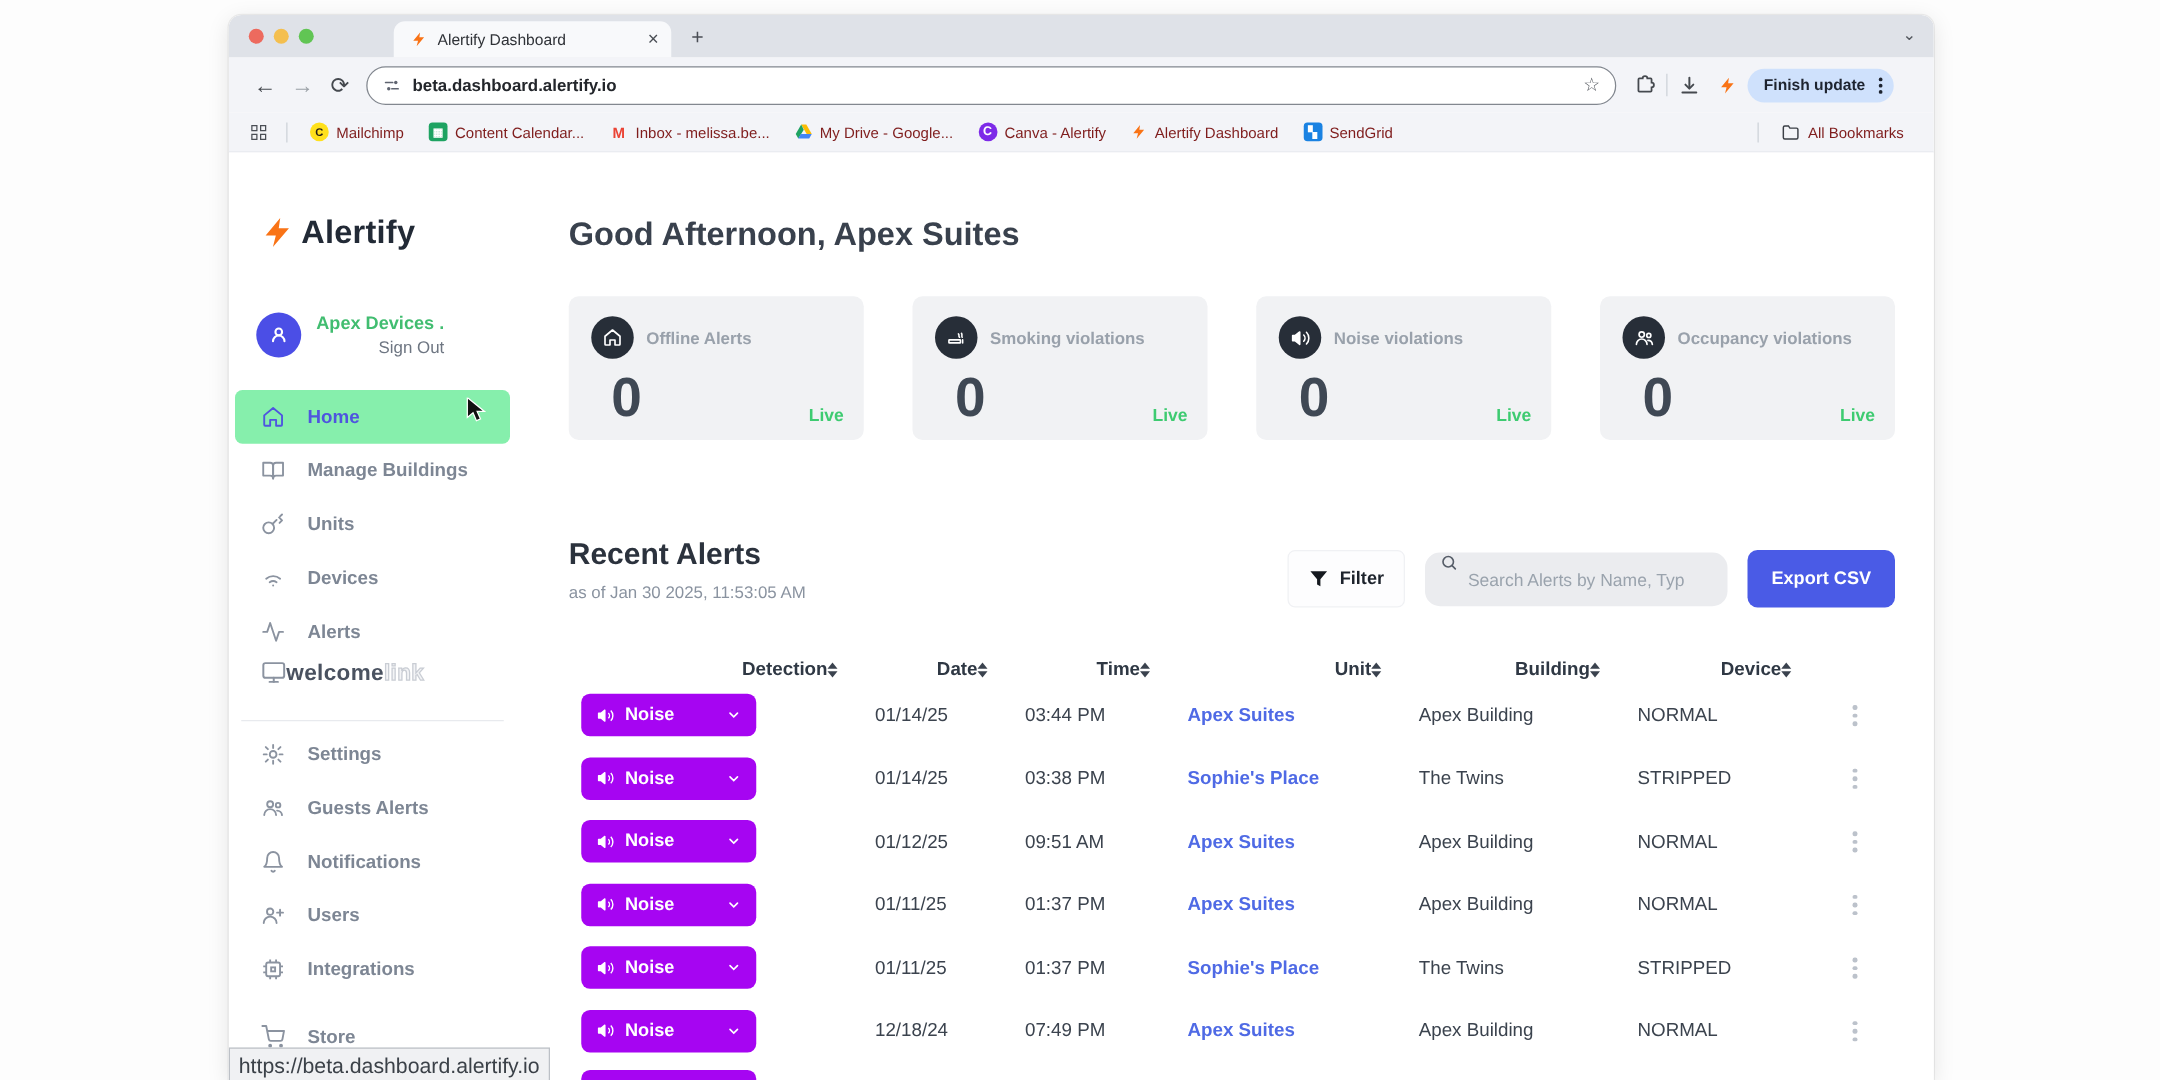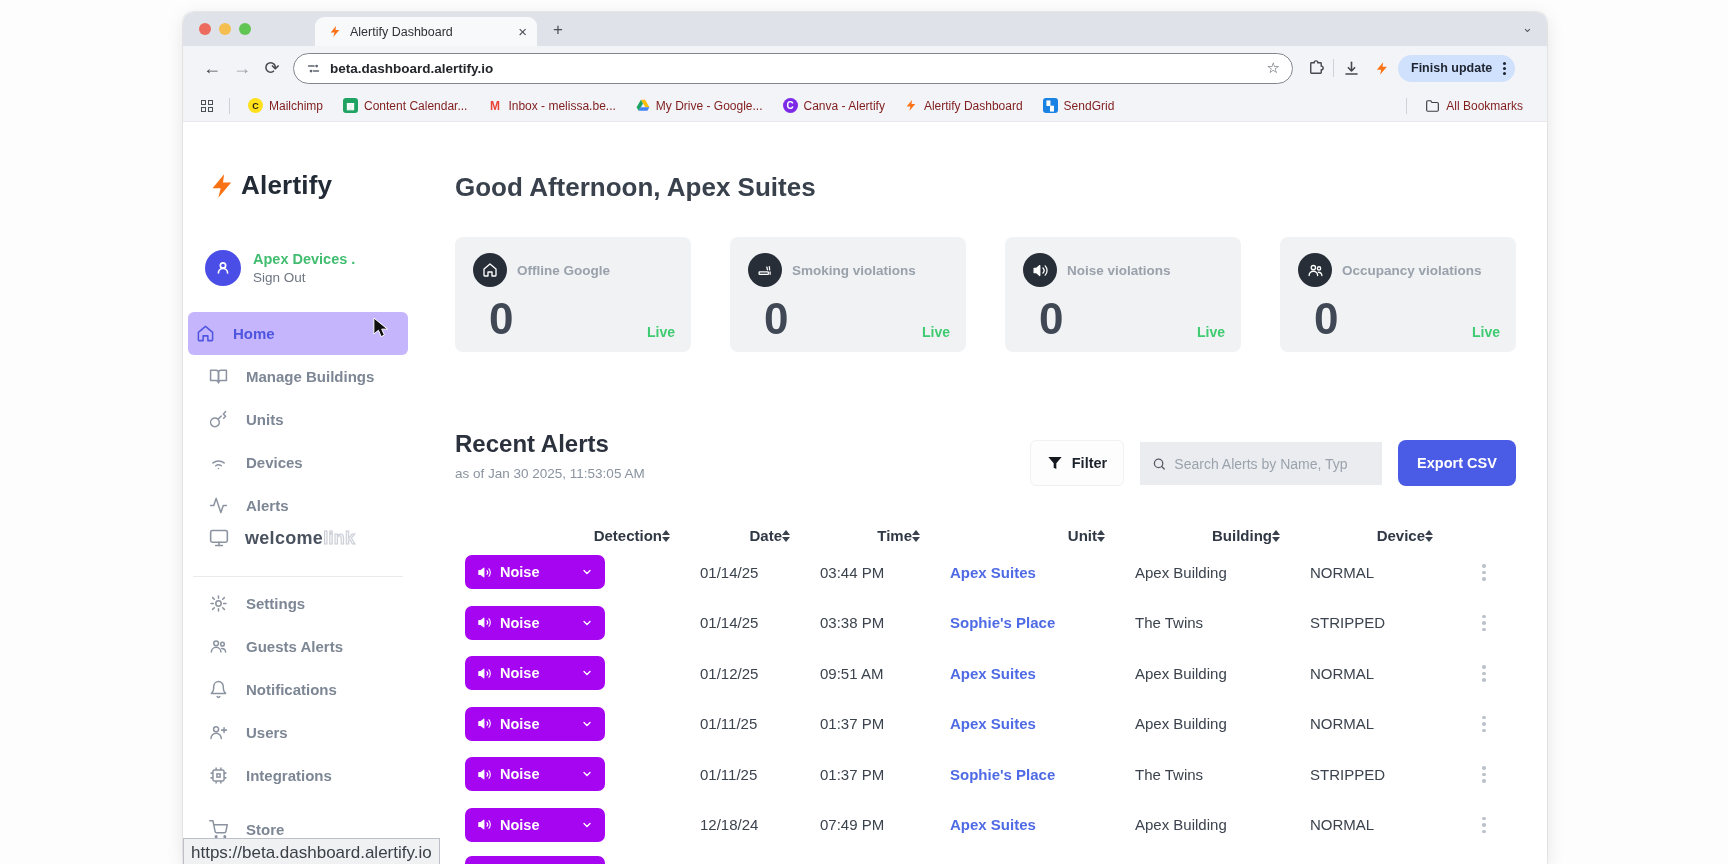--- a/index.html
+++ b/index.html
@@ -46,36 +46,36 @@
   .bm-sep { width:1px; height:16px; background:#cdd1d8; margin:0 8px; }
   .bm { display:flex; align-items:center; gap:6px; margin:0 10px; }
   .bm-label { font-size:12px; color:#7f1d1d; white-space:nowrap; }
   .bm-ic { width:15px; height:15px; border-radius:3px; display:flex; align-items:center;
     justify-content:center; font-size:9px; font-weight:bold; color:#fff; flex:0 0 auto; }
   .bm-spacer { flex:1; }
 
   
   .app { position:absolute; left:0; top:110px; right:0; bottom:0; background:#fff; }
 
-  .sidebar { position:absolute; left:0; top:0; width:230px; bottom:16px; }
+  .sidebar { position:absolute; left:0; top:0; width:230px; bottom:16px;text-align:right; }
   .logo { position:absolute; left:26px; top:48px; display:flex; align-items:center; gap:4px; }
   .logo-text { font-size:26px; font-weight:bold; color:#222a36; letter-spacing:.2px; }
   .user-row { position:absolute; left:22px; top:128px; display:flex; gap:12px; align-items:center; }
   .avatar { width:36px; height:36px; border-radius:50%; background:#4b4ee6; display:flex;
     align-items:center; justify-content:center; }
   .user-name { font-size:14.5px; font-weight:bold; color:#41bd70; }
   .user-signout { font-size:13.5px; color:#6e7682; margin-top:3px; }
 
   .nav { position:absolute; left:0; width:230px; }
   .nav-item { height:43px; display:flex; align-items:center; gap:18px; padding-left:26px;
     font-size:15px; color:#7d8694; font-weight:bold; }
   .nav-item svg { flex:0 0 auto; }
-  .nav-item.active { background:#c4b5fd; border-radius:6px; margin:0 5px; padding-left:8px;
+  .nav-item.active { background:#86efac; border-radius:6px; margin:0 5px; padding-left:21px;
     color:#4f55df; }
-  .wl-row { position:absolute; left:26px; top:395px; height:42px; display:flex; align-items:center; gap:16px; }
+  .wl-row { position:absolute; left:26px; top:395px; height:42px; display:flex; align-items:center; }
   .wl-word { font-size:18px; letter-spacing:.3px; }
   .wl-bold { font-weight:bold; color:#4a5260; }
   .wl-light { font-weight:bold; color:#f3f4f6; -webkit-text-stroke:1px #c9cdd4; }
   .side-div { position:absolute; left:10px; top:454px; width:210px; height:1px; background:#e8eaee; }
   .tooltip { position:absolute; left:0; top:716px; background:#f0f1f3; border:1px solid #bcc0c6;
     font-size:17px; color:#3b4148; padding:4px 7px; white-space:nowrap; }
 
   .main { position:absolute; left:230px; top:0; right:0; bottom:0; }
   .greeting { position:absolute; left:42px; top:50px; font-size:26px; font-weight:bold; color:#39414d; }
 
@@ -88,21 +88,21 @@
   .card-value { position:absolute; left:34px; bottom:8px; font-size:44px; font-weight:800; color:#3f4854; }
   .card-live { position:absolute; right:16px; bottom:12px; font-size:14px; font-weight:bold; color:#3ecb71; }
 
   .section-title { position:absolute; left:42px; top:308px; font-size:24px; font-weight:bold; color:#2b323d; }
   .section-sub { position:absolute; left:42px; top:344px; font-size:13.5px; color:#8a93a0; }
 
   .filter-btn { position:absolute; left:617px; top:318px; width:94px; height:46px; background:#fdfdfe;
     border:1px solid #f0f1f4; border-radius:6px; display:flex; align-items:center; justify-content:center;
     gap:9px; font-size:14.5px; font-weight:bold; color:#1d232c; }
   .search-box { position:absolute; left:727px; top:320px; width:242px; height:43px; background:#ebecef;
-    border-radius:0; display:flex; align-items:center; gap:8px; padding:0 12px; }
+    border-radius:12px; display:flex; gap:8px; padding:0 12px; }
   .search-box input { border:none; outline:none; background:transparent; font-size:14px; color:#3b434e;
     width:100%; font-family:"Liberation Sans", sans-serif; }
   .search-box input::placeholder { color:#9aa3ad; }
   .export-btn { position:absolute; left:985px; top:318px; width:118px; height:46px; background:#4a5be6;
     border:none; border-radius:8px; color:#fff; font-size:14.5px; font-weight:bold;
     font-family:"Liberation Sans", sans-serif; }
 
   .thead { position:absolute; left:52px; top:405px; display:grid;
     grid-template-columns:235px 120px 130px 185px 175px 153px 50px; }
   .th { display:flex; align-items:center; justify-content:flex-end; padding-right:30px;
@@ -375,21 +375,21 @@
         <div class="greeting">Good Afternoon, Apex Suites</div>
 
         <div class="cards">
           <div class="card">
             <div class="card-head">
               <span class="card-ic">
                 <svg width="16" height="16" viewBox="0 0 24 24" fill="none" stroke="#fff" stroke-width="2" stroke-linejoin="round">
                     <path d="M3 10.5 12 3l9 7.5V20a1 1 0 0 1-1 1h-5v-6h-6v6H4a1 1 0 0 1-1-1z"></path>
                   </svg>
               </span>
-              <span class="card-label">Offline Google</span>
+              <span class="card-label">Offline Alerts</span>
             </div>
             <div class="card-value">0</div>
             <div class="card-live">Live</div>
           </div>
 
           <div class="card">
             <div class="card-head">
               <span class="card-ic">
                 <svg width="17" height="17" viewBox="0 0 24 24" fill="none" stroke="#fff" stroke-width="1.8" stroke-linecap="round">
                     <rect x="3" y="14" width="13" height="3.4" rx="0.6"></rect>

